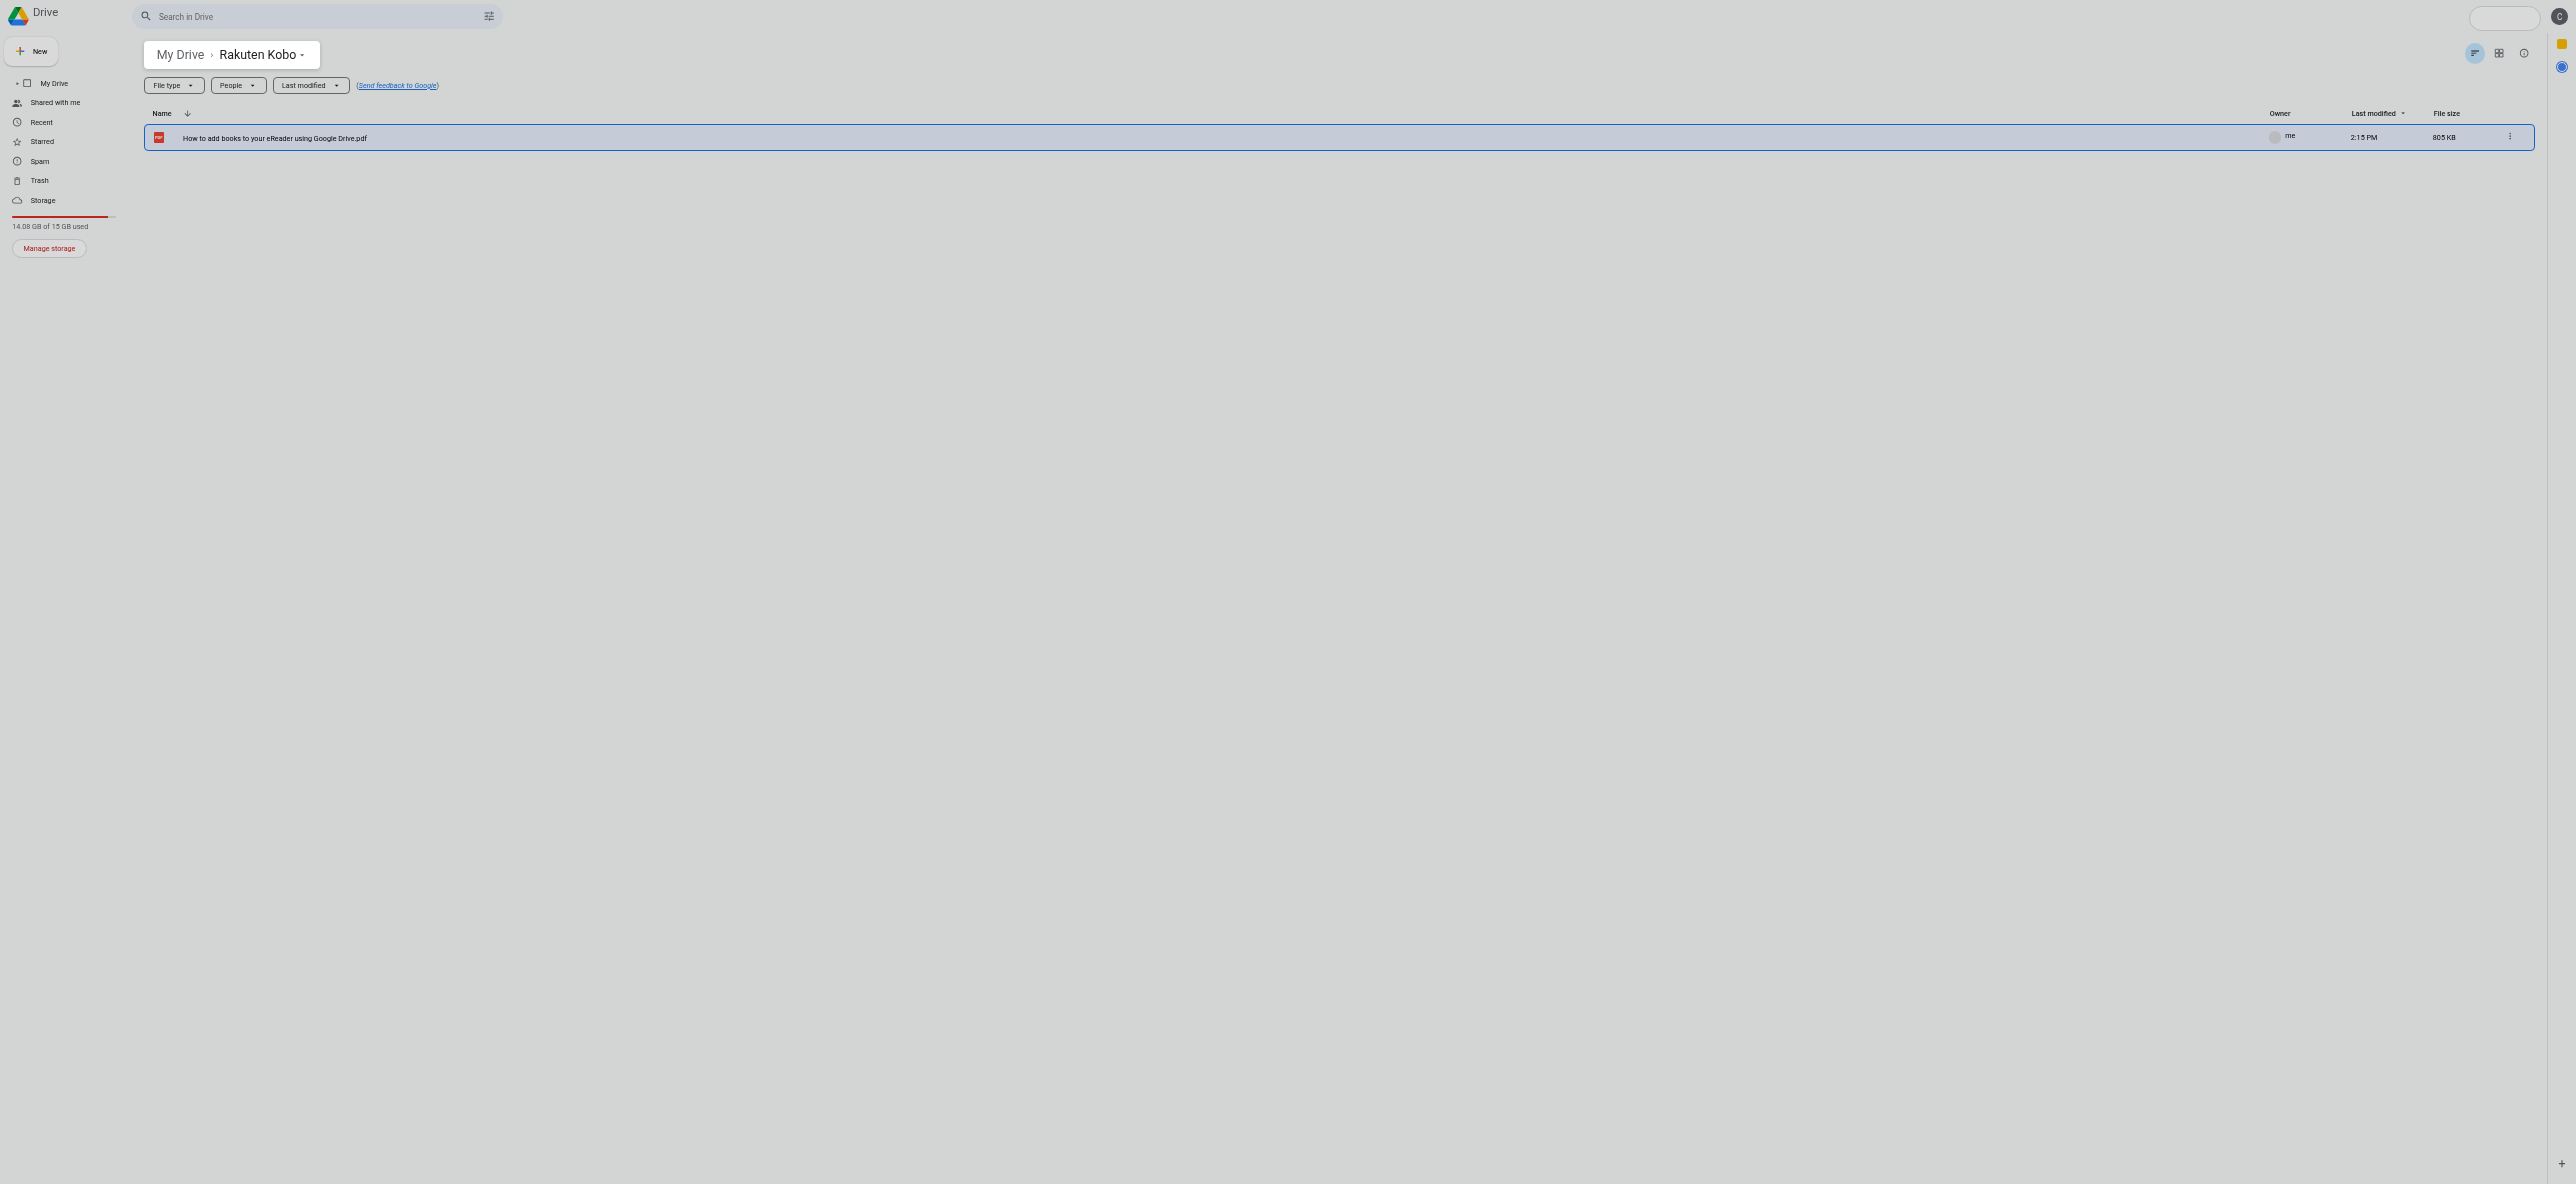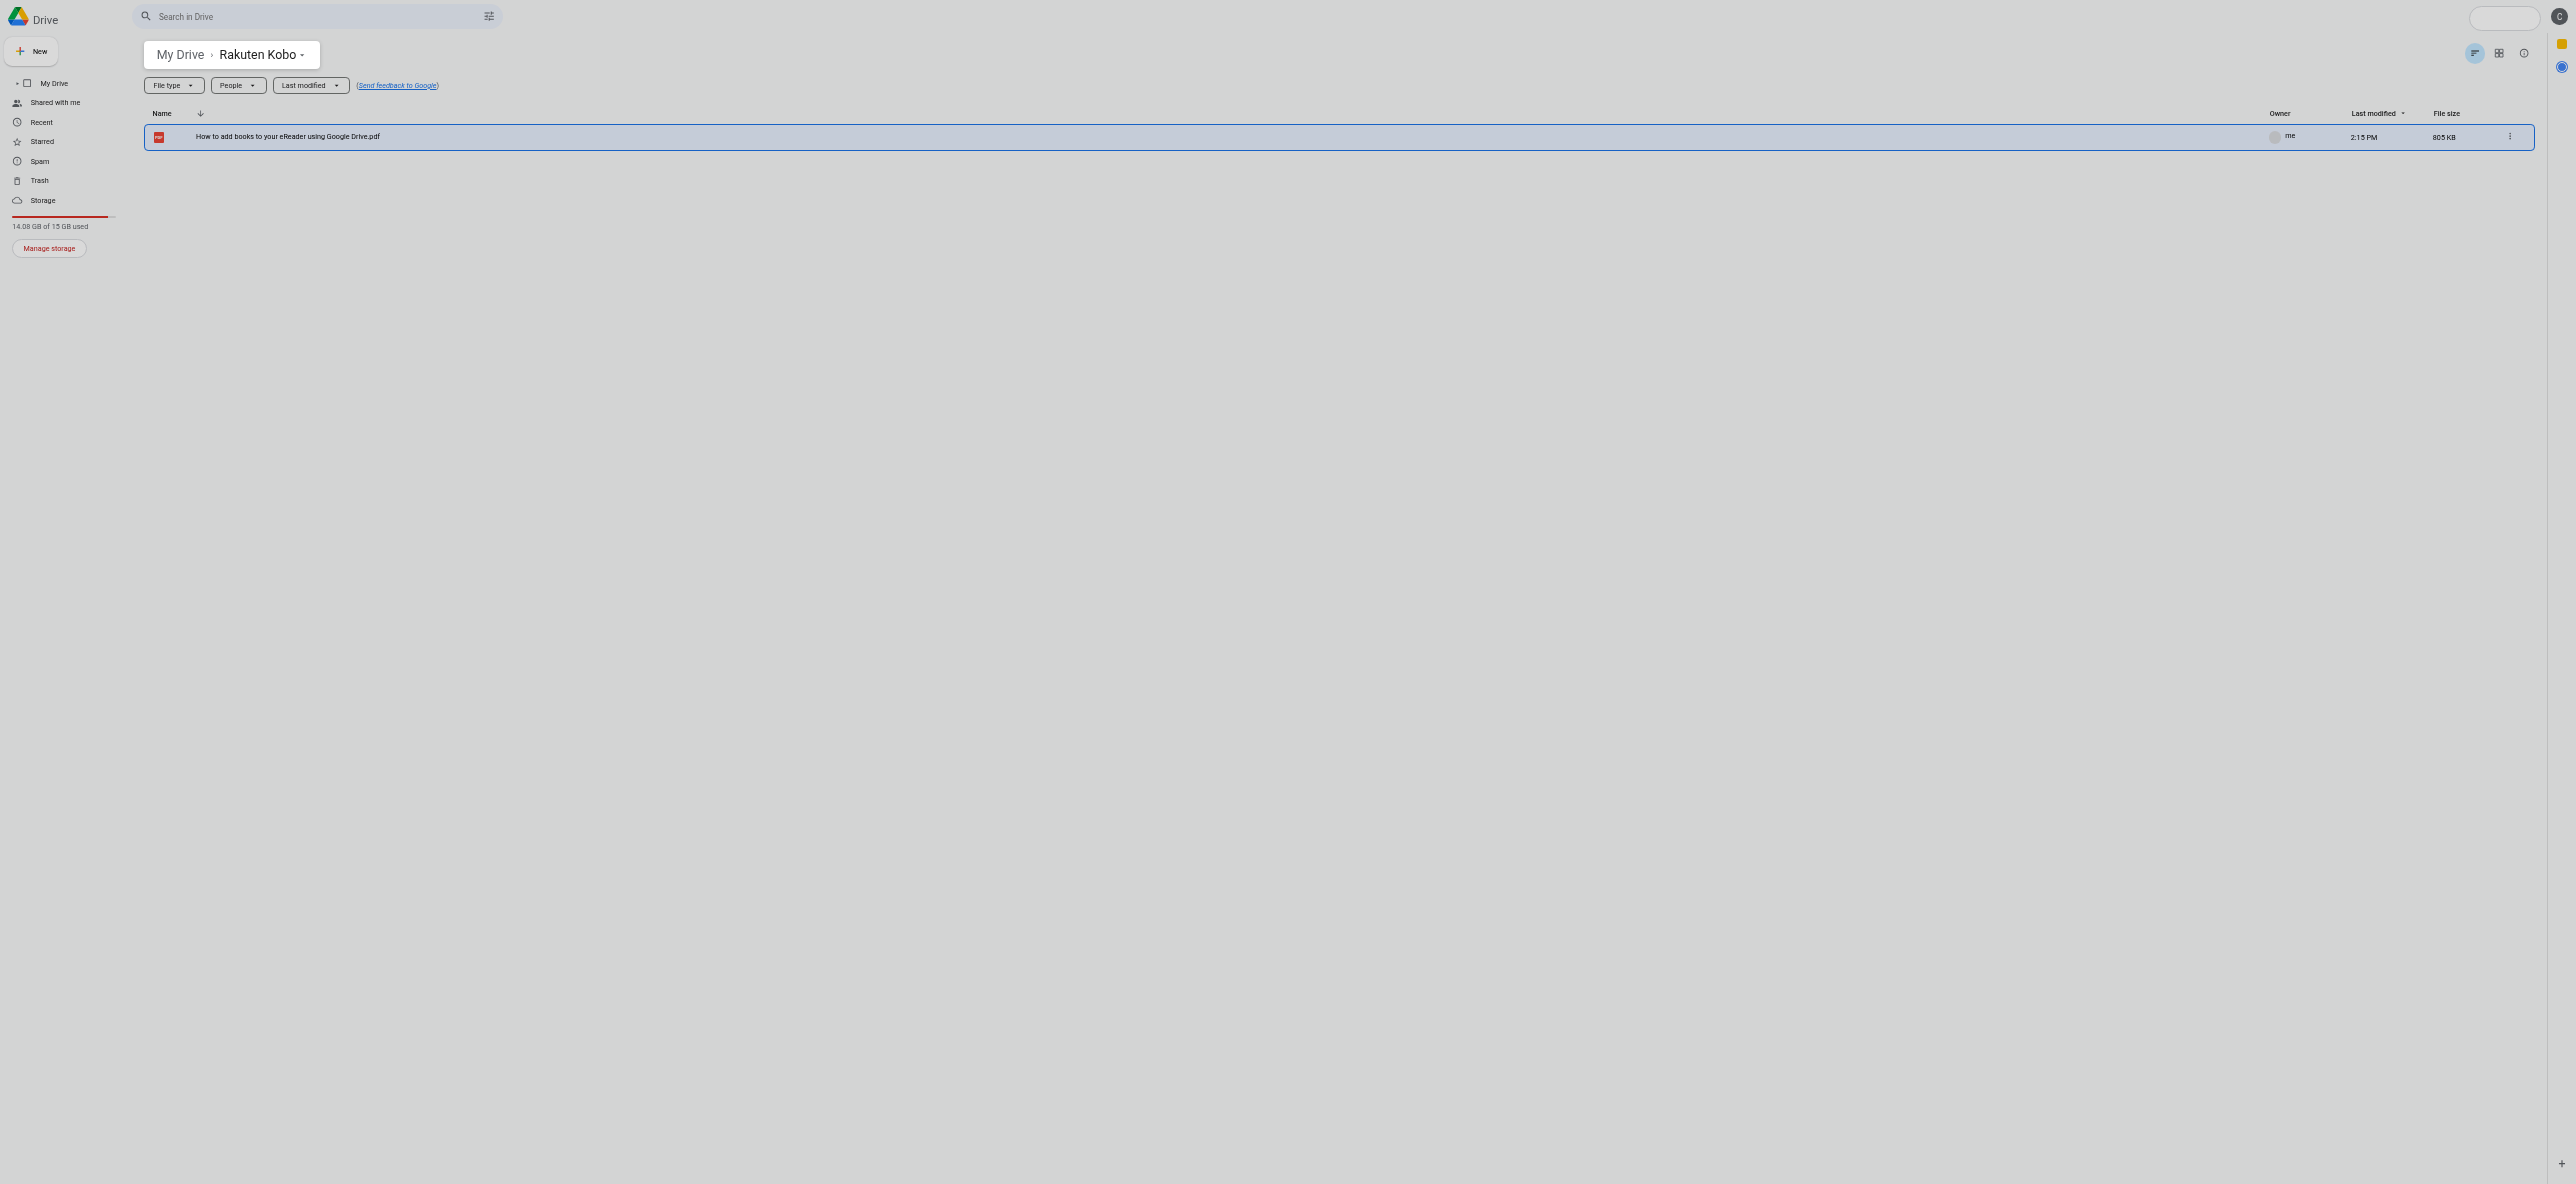--- a/index.html
+++ b/index.html
@@ -1,20 +1,20 @@
 <!DOCTYPE html>
 <html style="font-size:8.2px"><head>
   <meta charset="utf-8">
   <style>
     * { margin: 0; padding: 0; box-sizing: border-box; font-family: 'Google Sans', Roboto, Arial, sans-serif; }
     body { background: #f8f9fa; height: 100vh; display: flex; flex-direction: column; position: relative; }
     .overlay { position: fixed; inset: 0; background: rgba(0,0,0,0.15); z-index: 5; pointer-events: none; }
     
     header { display: flex; align-items: center; padding: 4.1px 8.2px; height: 33px; position: relative; z-index: 1; }
-    .logo-area { display: flex; align-items: flex-end; gap: 4.1px; width: 124px; }
+    .logo-area { display: flex; align-items: flex-start; gap: 4.1px; width: 124px; }
     .drive-logo { width: 20.6px; height: 20.6px; }
     .drive-text { font-size: 11.3px; color: #5f6368; }
     
     .search-bar { flex: 1; max-width: 371px; height: 25px; background: #edf2fc; border-radius: 12.4px; display: flex; align-items: center; padding: 0 8.2px; gap: 6.2px; }
     .search-bar input { flex: 1; border: none; background: transparent; font-size: 8.2px; outline: none; color: #5f6368; }
     
     .header-icons { display: flex; align-items: center; gap: 4.1px; margin-left: auto; }
     .icon-btn { width: 20.6px; height: 20.6px; border-radius: 50%; display: flex; align-items: center; justify-content: center; cursor: pointer; color: #5f6368; }
     .avatar { width: 16.5px; height: 16.5px; border-radius: 50%; background: #5f6368; color: white; display: flex; align-items: center; justify-content: center; font-size: 8.2px; margin-left: 4.1px; }
     
@@ -47,21 +47,21 @@
     .toolbar { display: flex; align-items: center; gap: 6.2px; margin-bottom: 8.2px; }
     .filter-chip { display: flex; align-items: center; gap: 6px; padding: 3.1px 8.2px; border: 0.5px solid #747775; border-radius: 4.1px; font-size: 7.2px; cursor: pointer; color: #1f1f1f; background: transparent; }
     .feedback-link { font-size: 7.2px; color: #5f6368; }
     .feedback-link a { color: #1a73e8; text-decoration: underline; cursor: pointer; font-style: italic; }
     
     .toolbar-right { position: absolute; right: 12.4px; top: 10.3px; display: flex; align-items: center; gap: 4.1px; }
     .view-toggle { width: 20.6px; height: 20.6px; border-radius: 50%; display: flex; align-items: center; justify-content: center; cursor: pointer; color: #5f6368; }
     .view-toggle.active { background: #c2e7ff; color: #1f1f1f; }
     
     .table-header { display: flex; align-items: center; padding: 6.2px 8.2px; font-size: 7.2px; font-weight: 500; color: #1f1f1f; }
-    .col-name { flex: 1; display: flex; align-items: flex-start; gap: 24px; }
+    .col-name { flex: 1; display: flex; align-items: flex-end; gap: 11px; }
     .col-owner { width: 82px; }
     .col-modified { width: 82px; display: flex; align-items: center; gap: 3.1px; }
     .col-size { width: 72px; }
     .col-actions { width: 20.6px; }
     
     .table-row { display: flex; align-items: center; padding: 6.2px 8.2px; font-size: 7.2px; border: 1px solid #1a73e8; border-radius: 4.1px; background: #e8f0fe; }
     .file-icon { width: 10.3px; height: 10.3px; margin-right: 8.2px; }
     .pdf-icon { background: #ea4335; color: white; font-size: 4.1px; font-weight: bold; display: flex; align-items: center; justify-content: center; border-radius: 1px; padding: 1.5px 1px; }
     .owner-cell { display: flex; gap: 4.1px; }
     .owner-avatar { width: 12.4px; height: 12.4px; border-radius: 50%; background: #dadce0; }

